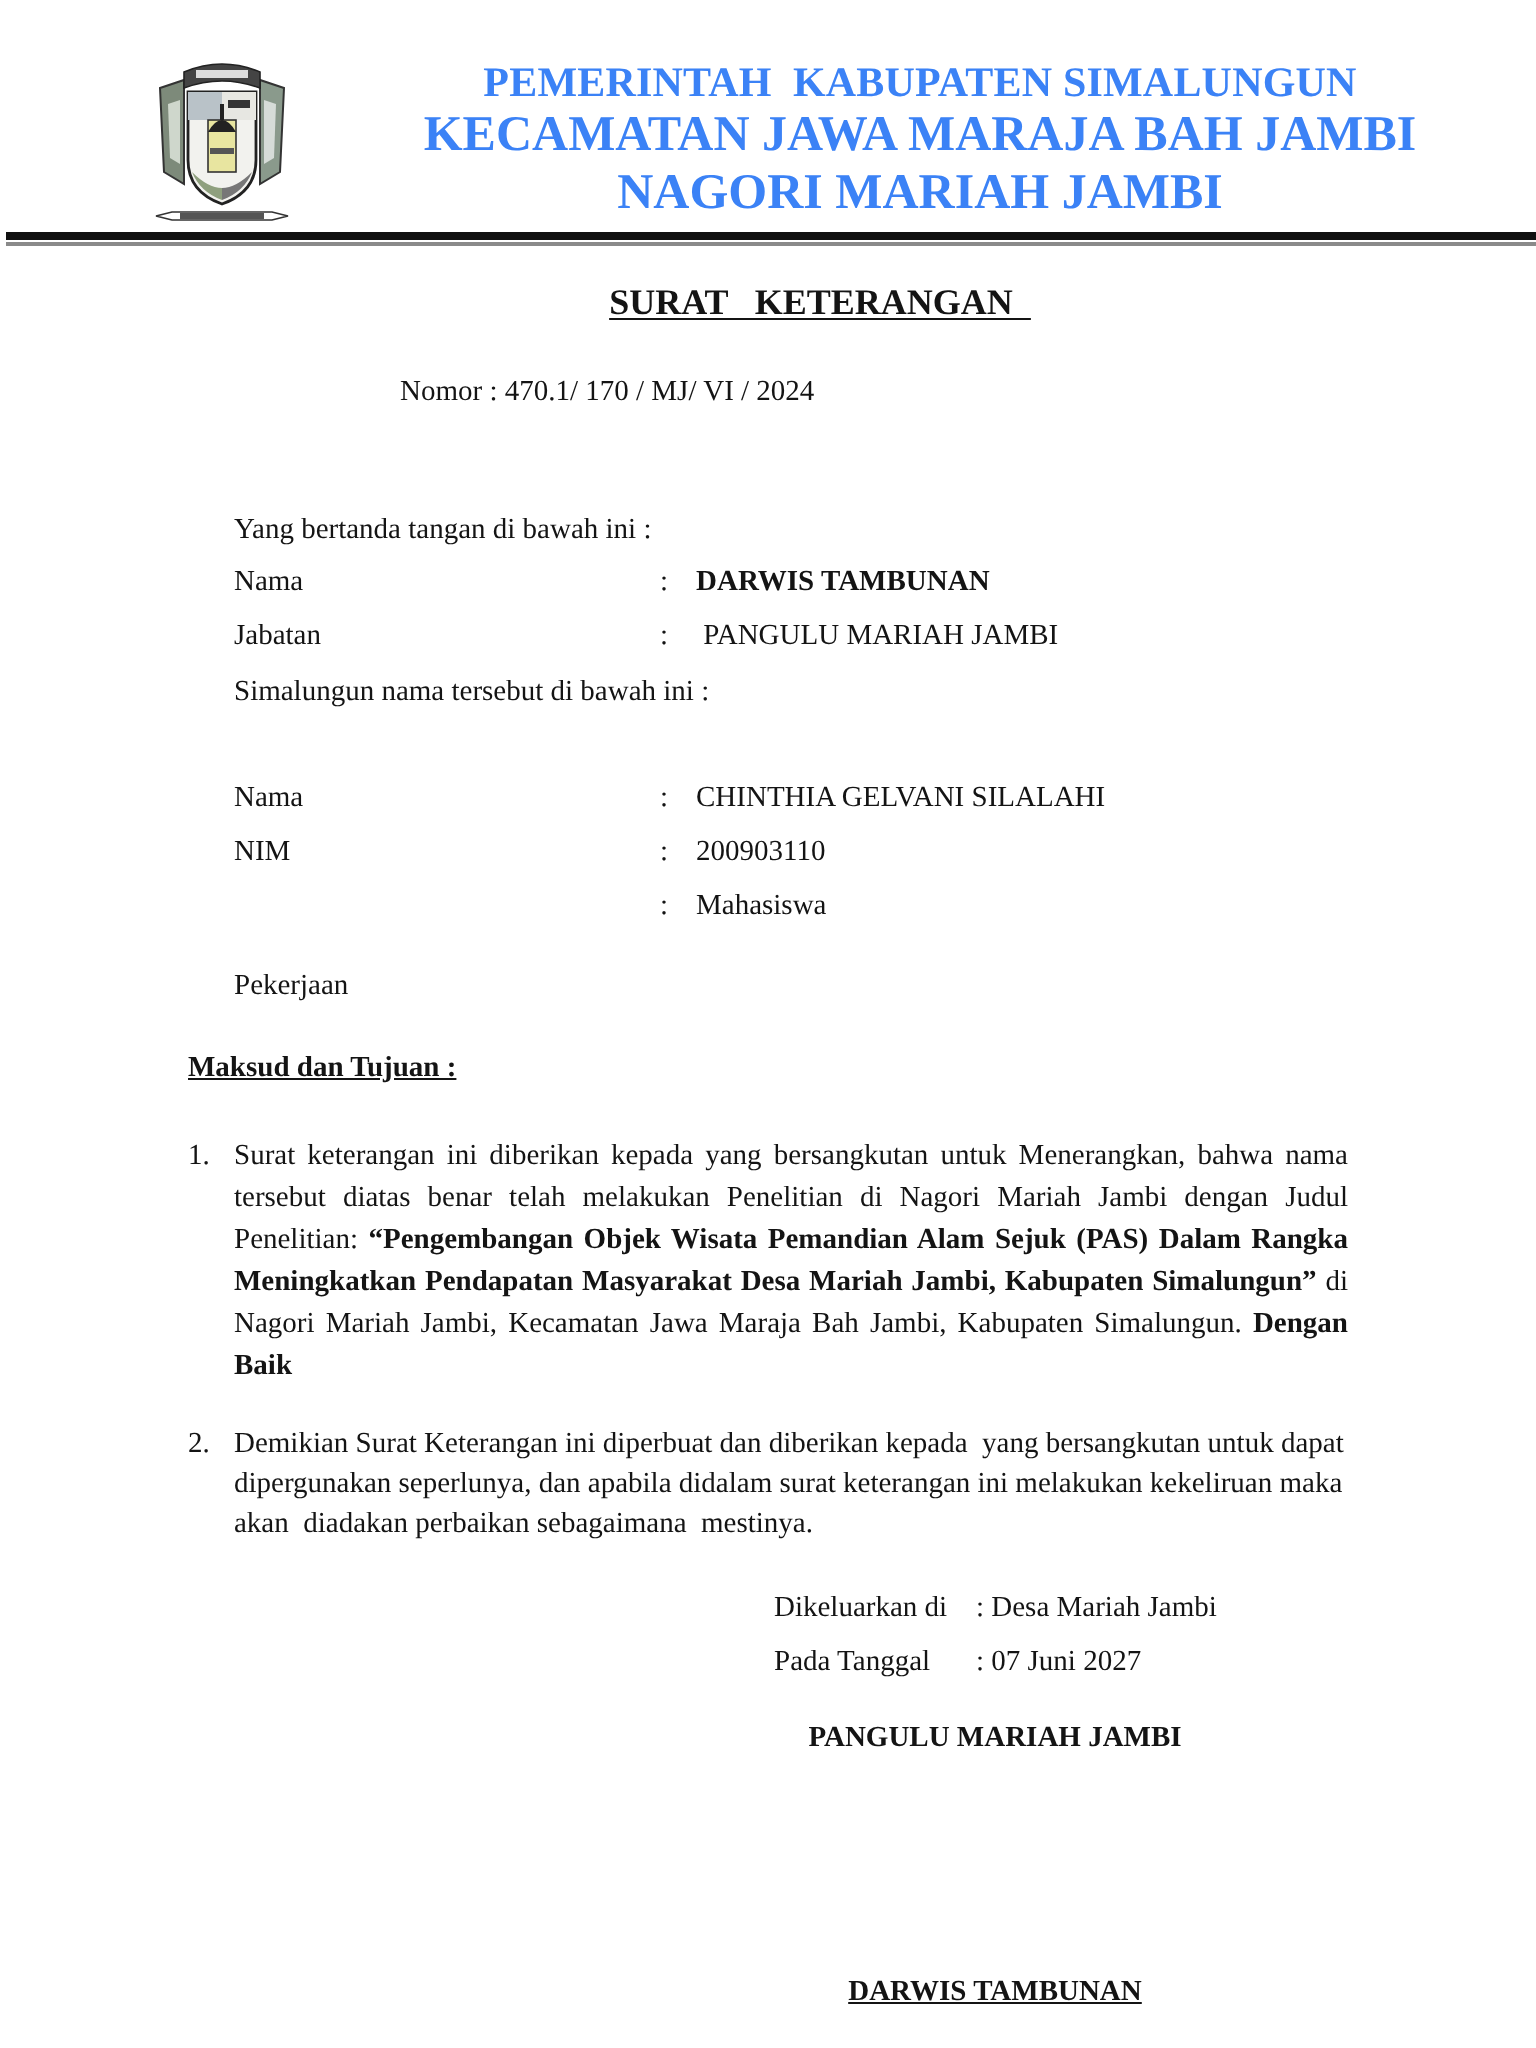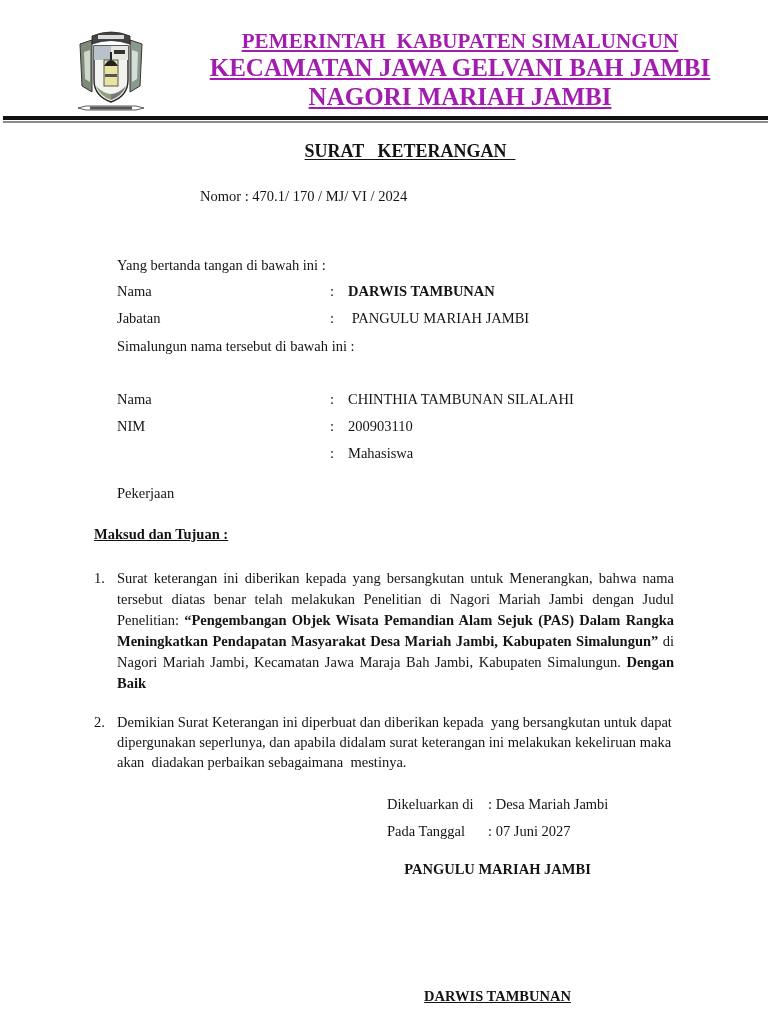--- a/index.html
+++ b/index.html
@@ -3,21 +3,21 @@
   <meta charset="utf-8">
   <style>
     html, body { margin: 0; padding: 0; background: #ffffff; }
     body {
       width: 768px; height: 1024px; position: relative; overflow: hidden;
       font-family: "Liberation Serif", "DejaVu Serif", serif;
       color: #141414;
     }
     .abs { position: absolute; }
     .logo { left: 76px; top: 30px; width: 70px; height: 86px; }
-    .kop { left: 200px; width: 520px; text-align: center; font-weight: bold; color: #a21caf; text-decoration: underline; }
+    .kop { left: 200px; width: 520px; text-align: center; font-weight: bold; color: #3b82f6; }
     .kop1 { top: 29px; font-size: 21px; letter-spacing: 0.1px; }
     .kop2 { top: 54px; font-size: 25px; }
     .kop3 { top: 83px; font-size: 25px; }
     .rule-thick { left: 3px; right: 0; top: 116px; height: 4px; background: #111; }
     .rule-thin { left: 3px; right: 0; top: 121px; height: 2px; background: #8a8a8a; }
     .title { left: 200px; width: 420px; top: 141px; text-align: center; font-size: 18px; font-weight: bold; }
     .title span { text-decoration: underline; text-underline-offset: 2px; white-space: pre; margin-top: 12px; }
     .nomor { left: 200px; width: 420px; top: 188px; text-align: left; font-size: 14.5px; white-space: pre; }
     .txt { font-size: 14.5px; line-height: 18px; white-space: pre; }
     .lbl { left: 117px; }
@@ -60,21 +60,21 @@
 
     <path d="M20 56 Q28 64 35 64 L35 70 Q24 66 20 56 Z" fill="#8fa07e"></path>
     <path d="M50 56 Q42 64 35 64 L35 70 Q46 66 50 56 Z" fill="#777"></path>
 
     <path d="M2 78 L10 76 L60 76 L68 78 L60 80 L10 80 Z" fill="#fff" stroke="#333" stroke-width="0.8"></path>
     <rect x="14" y="76.5" width="42" height="3" fill="#555"></rect>
   </svg>
 </div>
 
 <div class="abs kop kop1" style="white-space:pre;">PEMERINTAH  KABUPATEN SIMALUNGUN</div>
-<div class="abs kop kop2">KECAMATAN JAWA GELVANI BAH JAMBI</div>
+<div class="abs kop kop2">KECAMATAN JAWA MARAJA BAH JAMBI</div>
 <div class="abs kop kop3">NAGORI MARIAH JAMBI</div>
 <div class="abs rule-thick"></div>
 <div class="abs rule-thin"></div>
 
 <div class="abs title"><span>SURAT   KETERANGAN  </span></div>
 <div class="abs nomor">Nomor : 470.1/ 170 / MJ/ VI / 2024</div>
 
 <div class="abs txt lbl" style="top:256px;">Yang bertanda tangan di bawah ini :</div>
 
 <div class="abs txt lbl" style="top:282px;">Nama</div>
@@ -82,21 +82,21 @@
 <div class="abs txt val bold" style="top:282px;">DARWIS TAMBUNAN</div>
 
 <div class="abs txt lbl" style="top:309px;">Jabatan</div>
 <div class="abs txt colon" style="top:309px;">:</div>
 <div class="abs txt val" style="top:309px;"> PANGULU MARIAH JAMBI</div>
 
 <div class="abs txt lbl" style="top:337px;">Simalungun nama tersebut di bawah ini :</div>
 
 <div class="abs txt lbl" style="top:390px;">Nama</div>
 <div class="abs txt colon" style="top:390px;">:</div>
-<div class="abs txt val" style="top:390px;">CHINTHIA TAMBUNAN SILALAHI</div>
+<div class="abs txt val" style="top:390px;">CHINTHIA GELVANI SILALAHI</div>
 
 <div class="abs txt lbl" style="top:417px;">NIM</div>
 <div class="abs txt colon" style="top:417px;">:</div>
 <div class="abs txt val" style="top:417px;text-align:center;">200903110</div>
 
 <div class="abs txt lbl" style="top:444px;margin-top:40px;">Pekerjaan</div>
 <div class="abs txt colon" style="top:444px;">:</div>
 <div class="abs txt val" style="top:444px;">Mahasiswa</div>
 
 <div class="abs section">Maksud dan Tujuan :</div>

